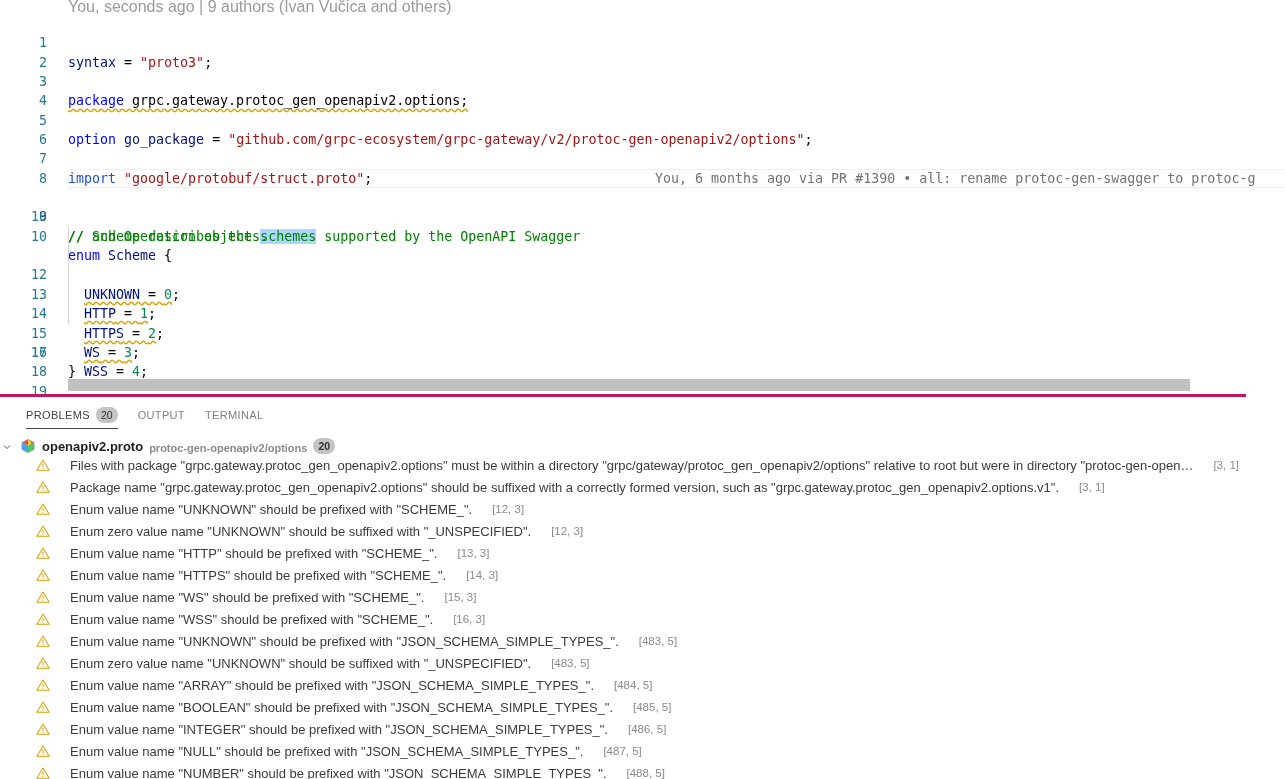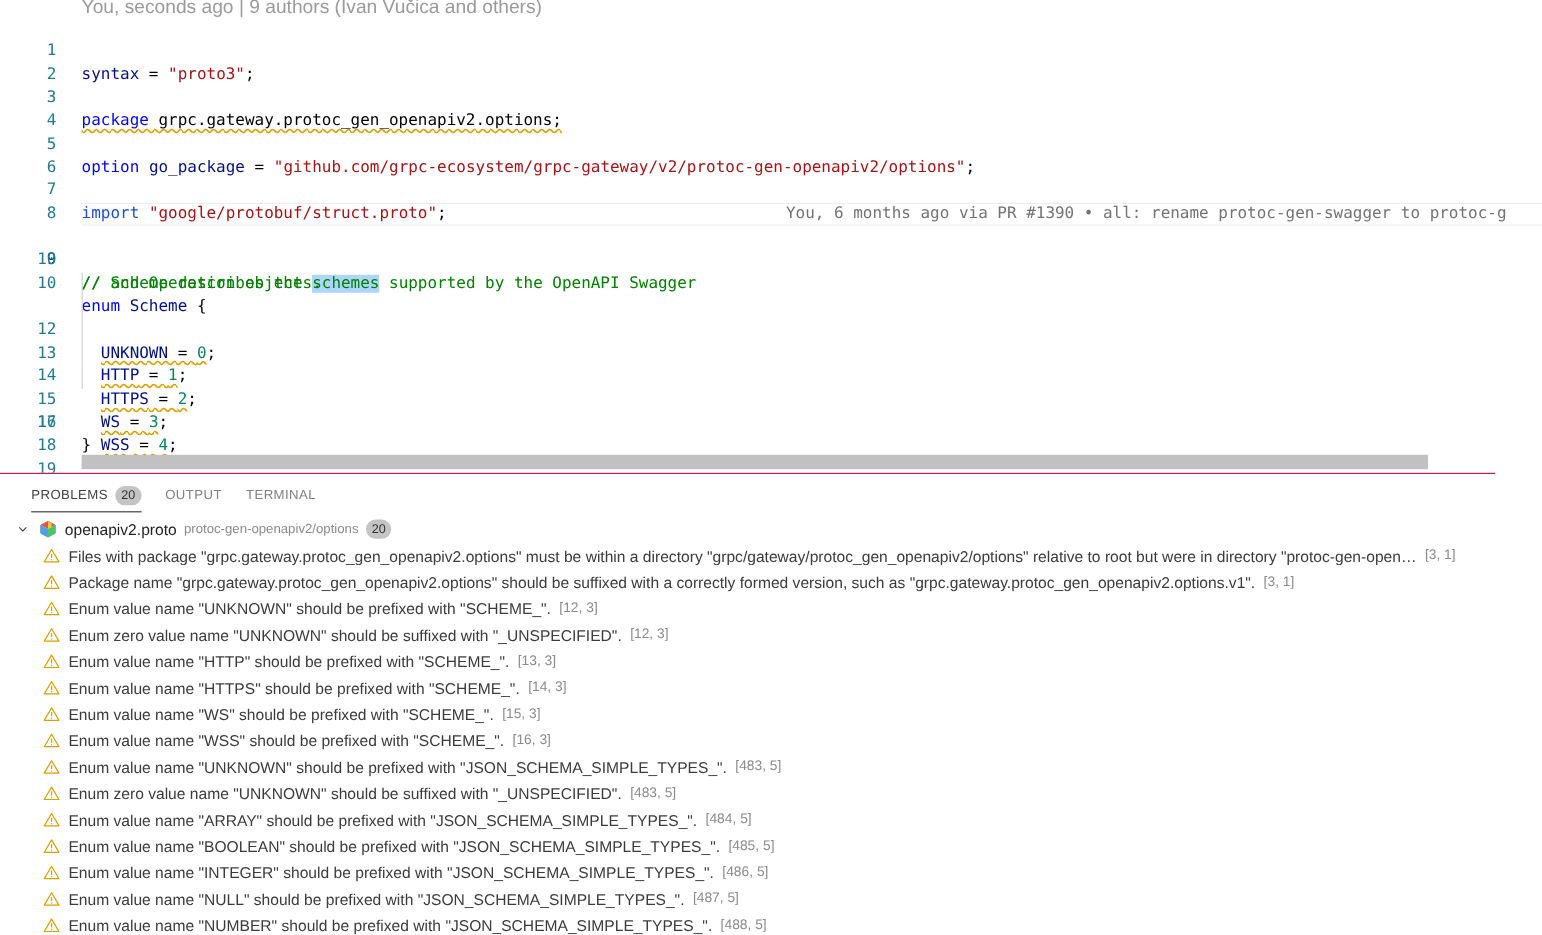--- a/index.html
+++ b/index.html
@@ -67,21 +67,21 @@
     border-top: 1px solid #eeeeee; border-bottom: 1px solid #eeeeee;
     pointer-events: none;
   }
   #hscroll {
     position: absolute; left: 68px; top: 379px; width: 1122px; height: 12px;
     background: #c1c1c1;
   }
   
   #panel {
     position: absolute; left: 0; top: 394px; width: 1246px; height: 385px;
-    background: #ffffff; border-top: 1px solid #be185d;
+    background: #ffffff; border-top: 3px solid #be185d;
   }
   #panel-header {
     position: relative; height: 35px; width: 100%;
     display: flex; align-items: center;
   }
   .ptabs { display: flex; align-items: stretch; height: 35px; padding-left: 16px; }
   .ptab {
     display: flex; align-items: center; gap: 6px;
     padding: 0 10px; font-size: 11px; letter-spacing: .35px;
     color: #808080; text-transform: uppercase; cursor: pointer;
@@ -99,30 +99,30 @@
     border-radius: 9px; font-size: 10.5px; letter-spacing: 0;
     font-family: "Liberation Sans", sans-serif;
   }
   .badge.file { background: #c4c4c4; color: #333; }
   
   #problems {
     position: absolute; left: 0; top: 35px; width: 1285px; height: 350px;
     overflow: hidden; font-size: 13px; color: #3b3b3b;
   }
   .file-row {
-    display: flex; align-items: center; height: 22px; padding-left: 12px;
-    gap: 6px; white-space: nowrap; cursor: pointer;
+    display: flex; align-items: flex-end; height: 22px; padding-left: 0;
+    gap: 6px; white-space: nowrap; cursor: pointer; font-weight: bold;
   }
   .twisty { width: 14px; height: 14px; color: #424242; display:flex; align-items:center; justify-content:center;}
   .file-icon { width: 16px; height: 16px; flex: none; }
   .file-name { font-size: 13px; color: #1f1f1f; }
   .file-path { font-size: 11px; color: #8a8a8a; }
   .prob-row {
     display: flex; align-items: center; height: 22px;
-    padding-left: 36px; gap: 7px; white-space: nowrap; cursor: pointer;
+    padding-left: 36px; gap: 20px; white-space: nowrap; cursor: pointer;
     overflow: hidden;
   }
   .warn-icon { width: 14px; height: 14px; flex: none; }
   .prob-msg {
     font-size: 13px; color: #3b3b3b;
     overflow: hidden; text-overflow: ellipsis; max-width: 1180px;
   }
   .prob-loc { font-size: 11.5px; color: #8a8a8a; flex: none; }
 </style>
 </head>

